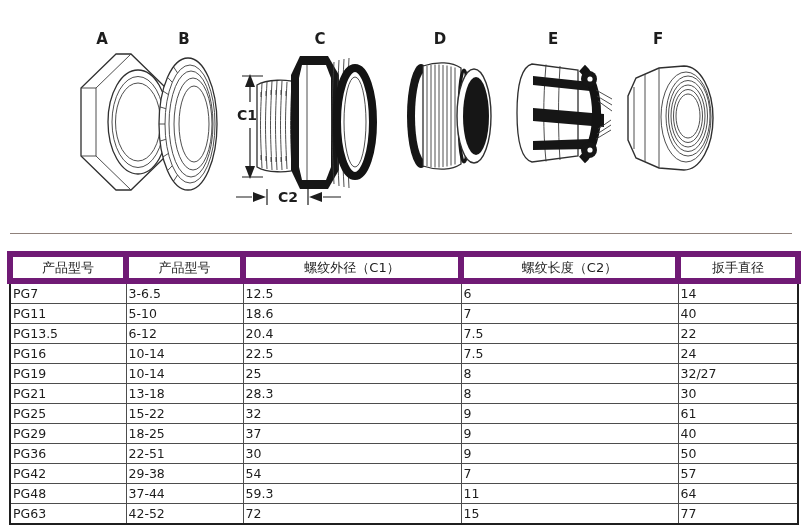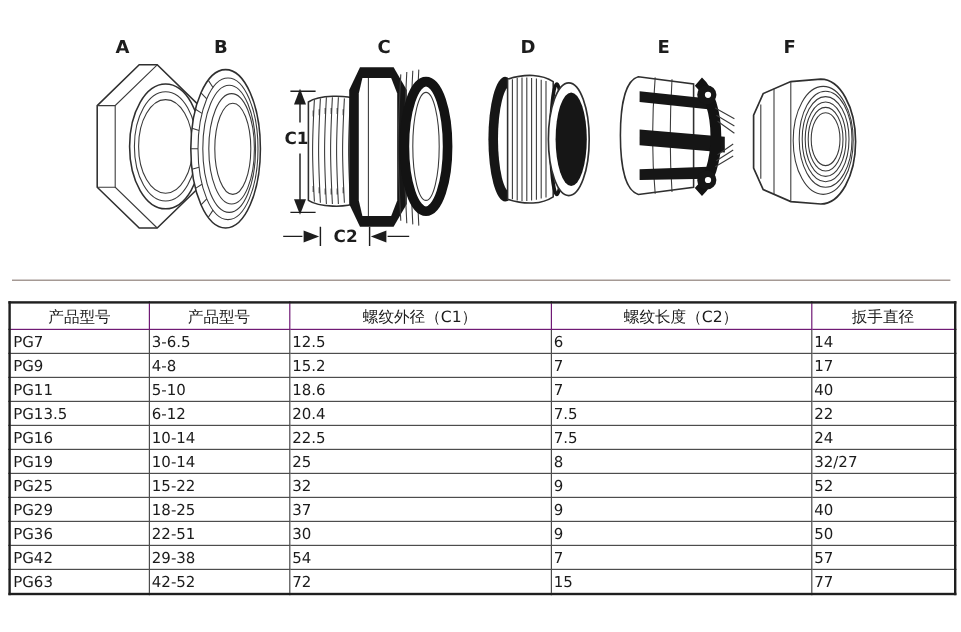--- a/index.html
+++ b/index.html
@@ -9,21 +9,21 @@
   .part-label{font:bold 15px "DejaVu Sans",sans-serif;fill:#1d1d1d;text-anchor:middle;}
   .dim-label{font:bold 14px "DejaVu Sans",sans-serif;fill:#1d1d1d;text-anchor:middle;}
   .ln{stroke:#2f2f2f;stroke-width:1.3;fill:none;}
   .lnthin{stroke:#3a3a3a;stroke-width:0.9;fill:none;}
   .wh{fill:#ffffff;stroke:#2f2f2f;stroke-width:1.3;}
   .blk{fill:#161616;stroke:none;}
   .dim{stroke:#1d1d1d;stroke-width:1.2;fill:none;}
   .separator{position:absolute;left:10px;top:233px;width:782px;height:1px;background:#8f817b;}
   table.spec{position:absolute;left:7px;top:251px;width:788px;border-collapse:collapse;
              table-layout:fixed;border:2px solid #1f1f1f;color:#1c1c1c;}
-  table.spec th{border:1px solid #701a75;height:21px;padding:0 3px;font-weight:400;
+  table.spec th{border:6px solid #701a75;height:21px;padding:0 3px;font-weight:400;
                 font-size:13px;text-align:center;white-space:nowrap;overflow:hidden;margin-top:13px;}
   table.spec td{border:1px solid #4d4d4d;height:19px;padding:0 2px;font-size:12.5px;
                 text-align:left;white-space:nowrap;overflow:hidden;}
 </style>
 </head>
 <body>
 
 <div class="stage">
 
   <svg class="diagram-svg" width="801" height="248" viewBox="0 0 801 248">
@@ -139,27 +139,20 @@
     </thead>
     <tbody>
         <tr>
           <td>PG7</td>
           <td>3-6.5</td>
           <td>12.5</td>
           <td>6</td>
           <td>14</td>
         </tr>
         <tr>
-          <td>PG9</td>
-          <td>4-8</td>
-          <td>15.2</td>
-          <td>7</td>
-          <td>17</td>
-        </tr>
-        <tr>
           <td>PG11</td>
           <td>5-10</td>
           <td>18.6</td>
           <td>7</td>
           <td>40</td>
         </tr>
         <tr>
           <td>PG13.5</td>
           <td>6-12</td>
           <td>20.4</td>
@@ -174,25 +167,32 @@
           <td>24</td>
         </tr>
         <tr>
           <td>PG19</td>
           <td>10-14</td>
           <td>25</td>
           <td>8</td>
           <td>32/27</td>
         </tr>
         <tr>
+          <td>PG21</td>
+          <td>13-18</td>
+          <td>28.3</td>
+          <td>8</td>
+          <td>30</td>
+        </tr>
+        <tr>
           <td>PG25</td>
           <td>15-22</td>
           <td>32</td>
           <td>9</td>
-          <td>52</td>
+          <td>61</td>
         </tr>
         <tr>
           <td>PG29</td>
           <td>18-25</td>
           <td>37</td>
           <td>9</td>
           <td>40</td>
         </tr>
         <tr>
           <td>PG36</td>
@@ -202,20 +202,27 @@
           <td>50</td>
         </tr>
         <tr>
           <td>PG42</td>
           <td>29-38</td>
           <td>54</td>
           <td>7</td>
           <td>57</td>
         </tr>
         <tr>
+          <td>PG48</td>
+          <td>37-44</td>
+          <td>59.3</td>
+          <td>11</td>
+          <td>64</td>
+        </tr>
+        <tr>
           <td>PG63</td>
           <td>42-52</td>
           <td>72</td>
           <td>15</td>
           <td>77</td>
         </tr>
       </tbody>
   </table>
 
 </div>

